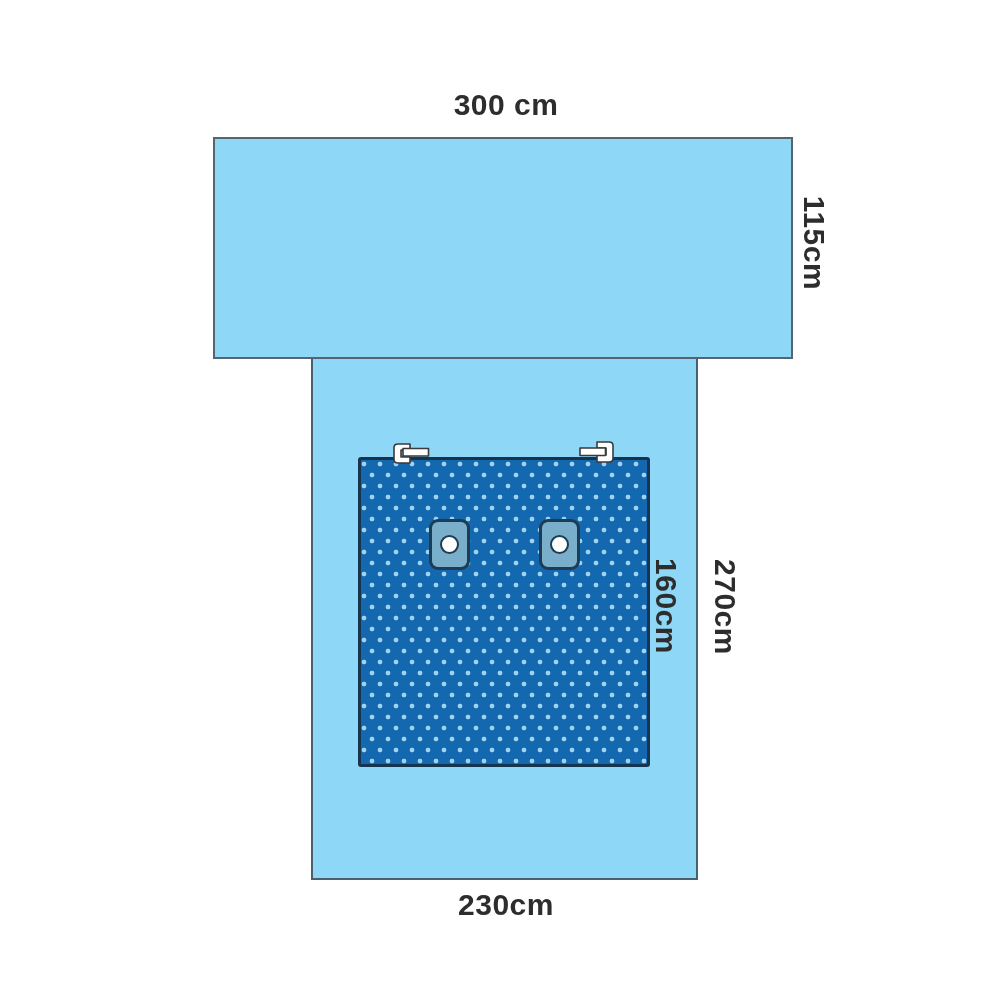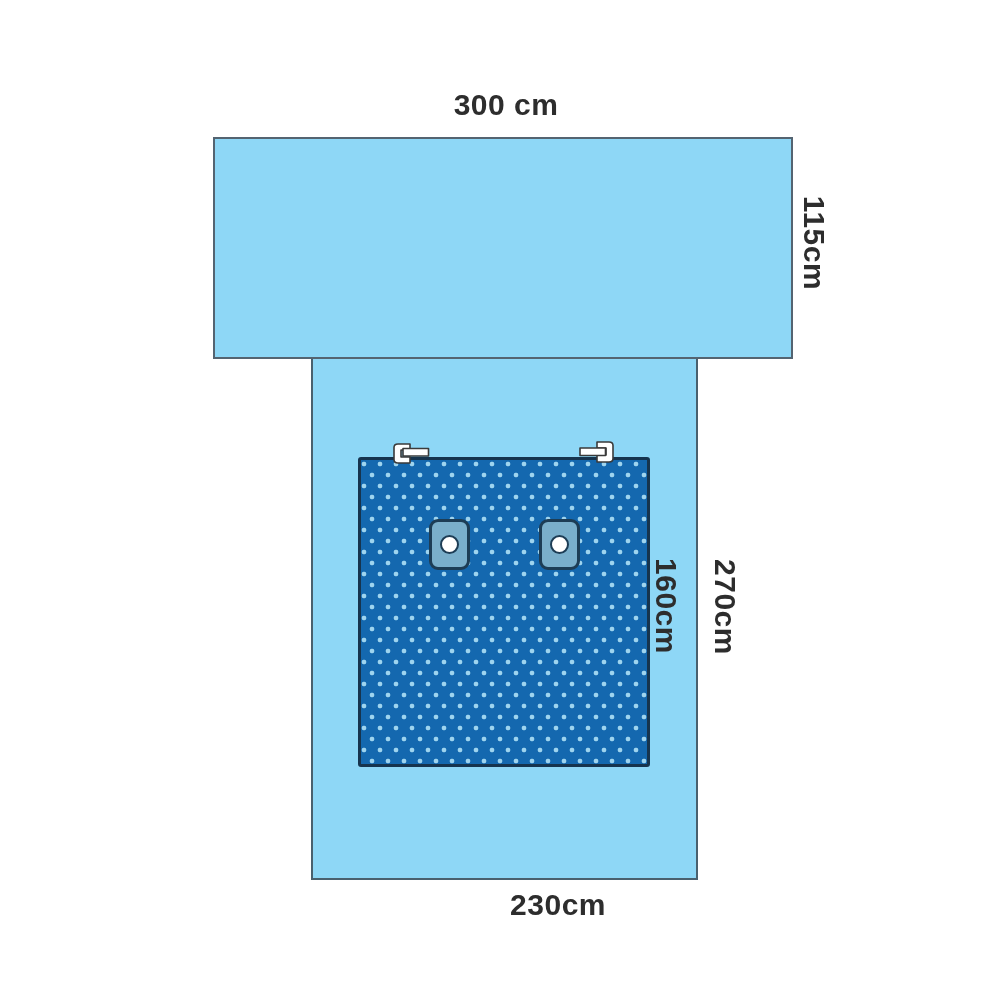--- a/index.html
+++ b/index.html
@@ -49,21 +49,21 @@
     position:absolute;z-index:6;font-size:30px;font-weight:600;
     letter-spacing:0.5px;color:#2d2d2d;white-space:nowrap;
   }
   .dim.h{width:200px;text-align:center;}
   .dim.v{transform:translate(-50%,-50%) rotate(90deg);transform-origin:center;}
   #dim-top-width{left:406px;top:88px;}
   #dim-top-height{left:814px;top:243px;}
   #dim-panel-height{left:666px;top:606px;}
   #dim-body-height{left:725px;top:607px;}
   #dim-panel-width{left:401px;top:772px;}
-  #dim-body-width{left:406px;top:888px;text-align:right;}
+  #dim-body-width{left:406px;top:888px;}
 </style>
 </head>
 <body>
 
 <div id="canvas">
 
   <div id="drape-body" class="shape"></div>
 
   <div id="top-sheet" class="shape"></div>
 

